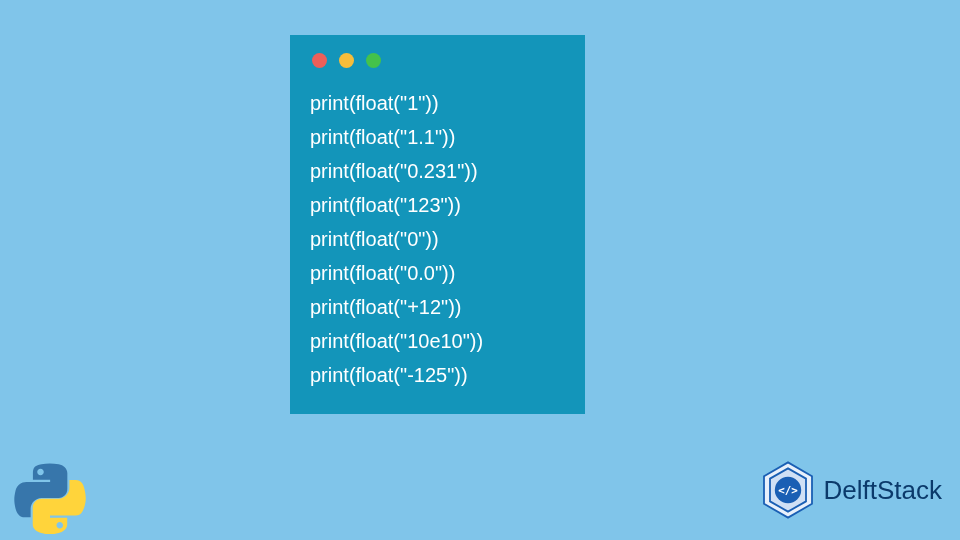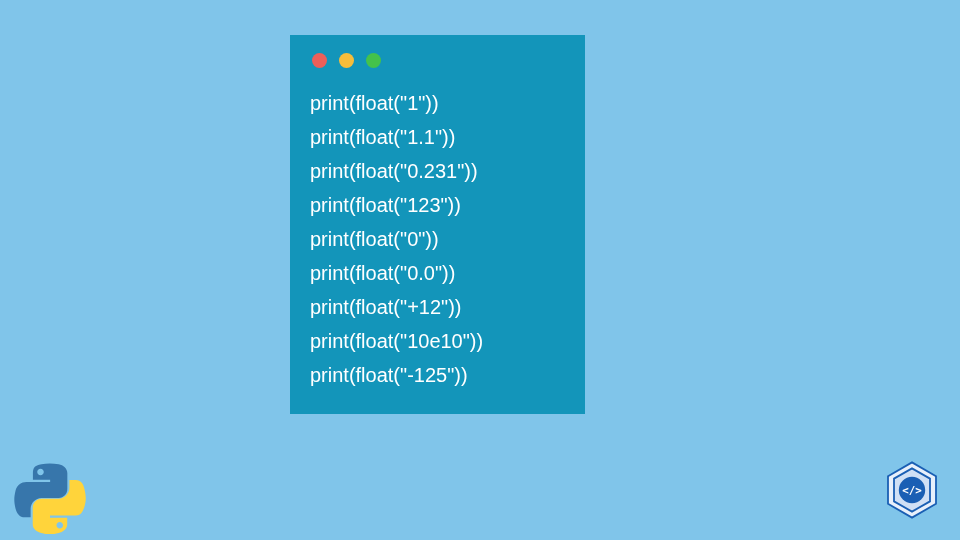--- a/index.html
+++ b/index.html
@@ -91,13 +91,14 @@
 
 <div class="delftstack">
   <svg class="ds-icon" viewBox="0 0 100 100">
     <g fill="none" stroke="#1a5fb4" stroke-width="3">
       <polygon points="50,4 90,27 90,73 50,96 10,73 10,27" fill="#e8f0fb"></polygon>
       <polygon points="50,14 80,31 80,69 50,86 20,69 20,31" fill="#d0e0f5"></polygon>
     </g>
     <circle cx="50" cy="50" r="22" fill="#1a5fb4"></circle>
     <text x="50" y="57" text-anchor="middle" fill="#fff" font-size="18" font-family="monospace" font-weight="bold">&lt;/&gt;</text>
   </svg>
+  <span class="ds-text">DelftStack</span>
 </div>
 
 </body></html>

